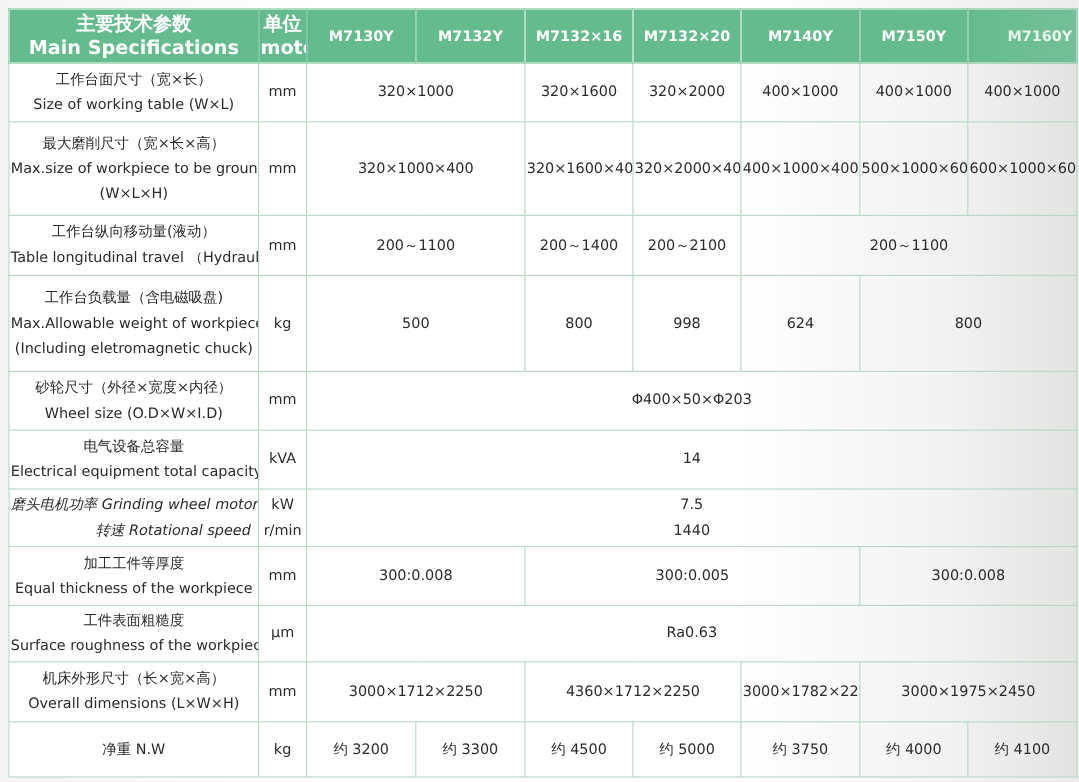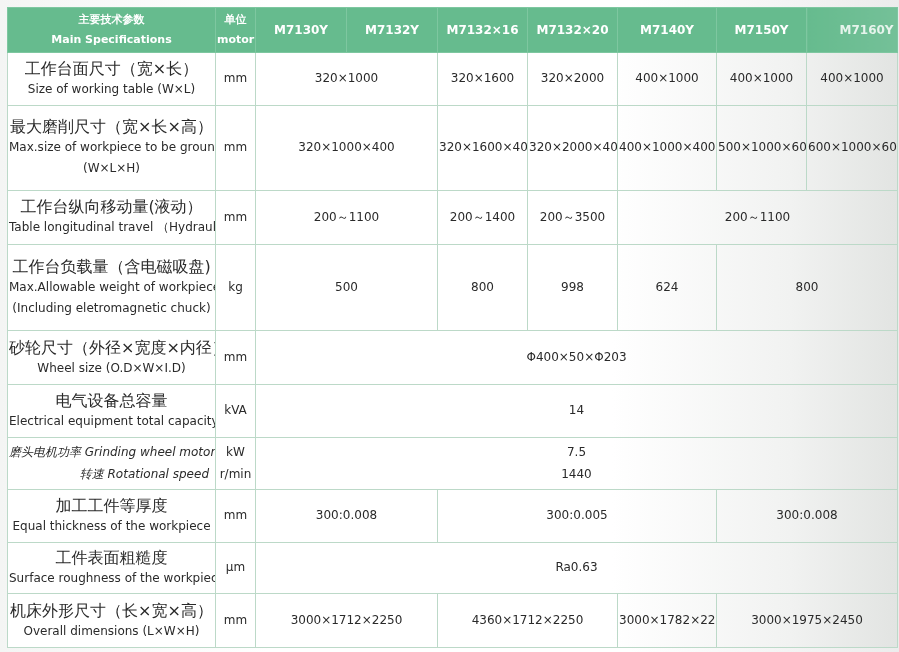--- a/index.html
+++ b/index.html
@@ -29,24 +29,24 @@
     font-size: 12px; color: #2a2a2a;
     line-height: 21px;
     white-space: nowrap; overflow: hidden;
   }
   thead th {
     background: #66bb8e;
     color: #ffffff; font-weight: bold; font-size: 12px;
     border-color: #7ec7a0;
     line-height: 20px;
   }
-  thead th.spec-head, thead th.unit-head { font-size: 11px; }
+  thead th.spec-head, thead th.unit-head { font-size: 16px; }
   thead th.last { color: #e6f4ec; background: linear-gradient(90deg,#66bb8e,#74c098); padding-left: 30px; }
   .spec-cell { font-size: 12px; }
-  .spec-cell .zh { display: block; font-size: 16px; }
+  .spec-cell .zh { display: block; font-size: 12px; }
   .spec-cell .en { display: block; font-size: 12px; }
   .motor { text-align: right; padding-right: 6px; font-style: italic; }
   .motor div { line-height: 22px; }
   .unit2 div { line-height: 22px; }
   .val2 div { line-height: 22px; }
   tr.h-header { height: 45px; }
   tr.h45 { height: 45px; }
   tr.h73 { height: 73px; }
   tr.h46 { height: 46px; }
   tr.h74 { height: 74px; }
@@ -120,21 +120,21 @@
     </tr>
 
     <tr class="h46">
       <td class="spec-cell">
         <span class="zh">工作台纵向移动量(液动）</span>
         <span class="en">Table longitudinal travel （Hydraulic)</span>
       </td>
       <td>mm</td>
       <td colspan="2">200～1100</td>
       <td>200～1400</td>
-      <td>200～3500</td>
+      <td>200～2100</td>
       <td colspan="3">200～1100</td>
     </tr>
 
     <tr class="h74">
       <td class="spec-cell">
         <span class="zh">工作台负载量（含电磁吸盘)</span>
         <span class="en">Max.Allowable weight of workpiece</span>
         <span class="en">(Including eletromagnetic chuck)</span>
       </td>
       <td>kg</td>
@@ -204,15 +204,26 @@
         <span class="en">Overall dimensions (L×W×H)</span>
       </td>
       <td>mm</td>
       <td colspan="2">3000×1712×2250</td>
       <td colspan="2">4360×1712×2250</td>
       <td>3000×1782×2250</td>
       <td colspan="2">3000×1975×2450</td>
     </tr>
 
 
+    <tr class="h43">
+      <td class="spec-cell">净重 N.W</td>
+      <td>kg</td>
+      <td>约 3200</td>
+      <td>约 3300</td>
+      <td>约 4500</td>
+      <td>约 5000</td>
+      <td>约 3750</td>
+      <td>约 4000</td>
+      <td>约 4100</td>
+    </tr>
   </tbody>
 </table>
 </div>
 
 </body></html>

